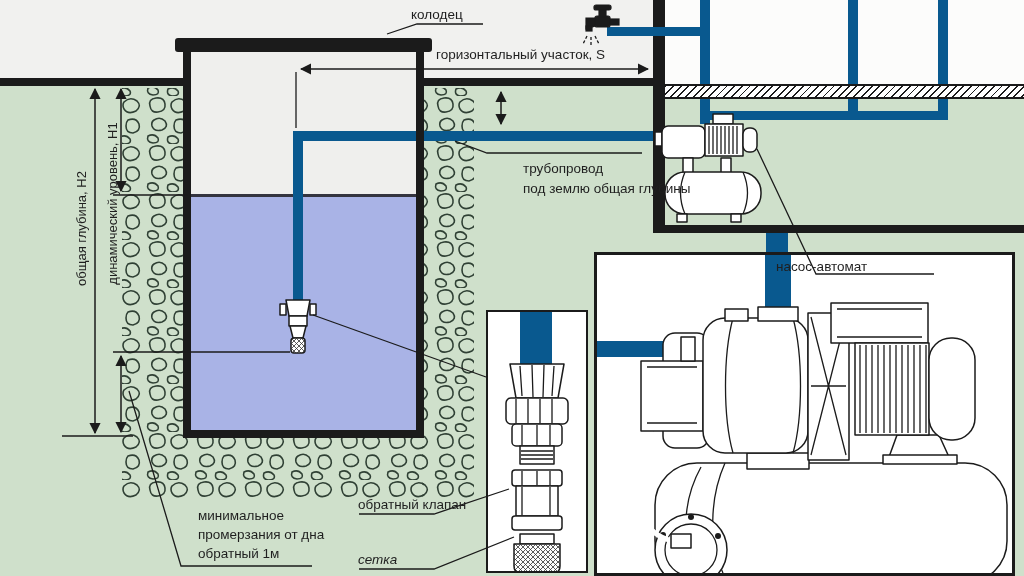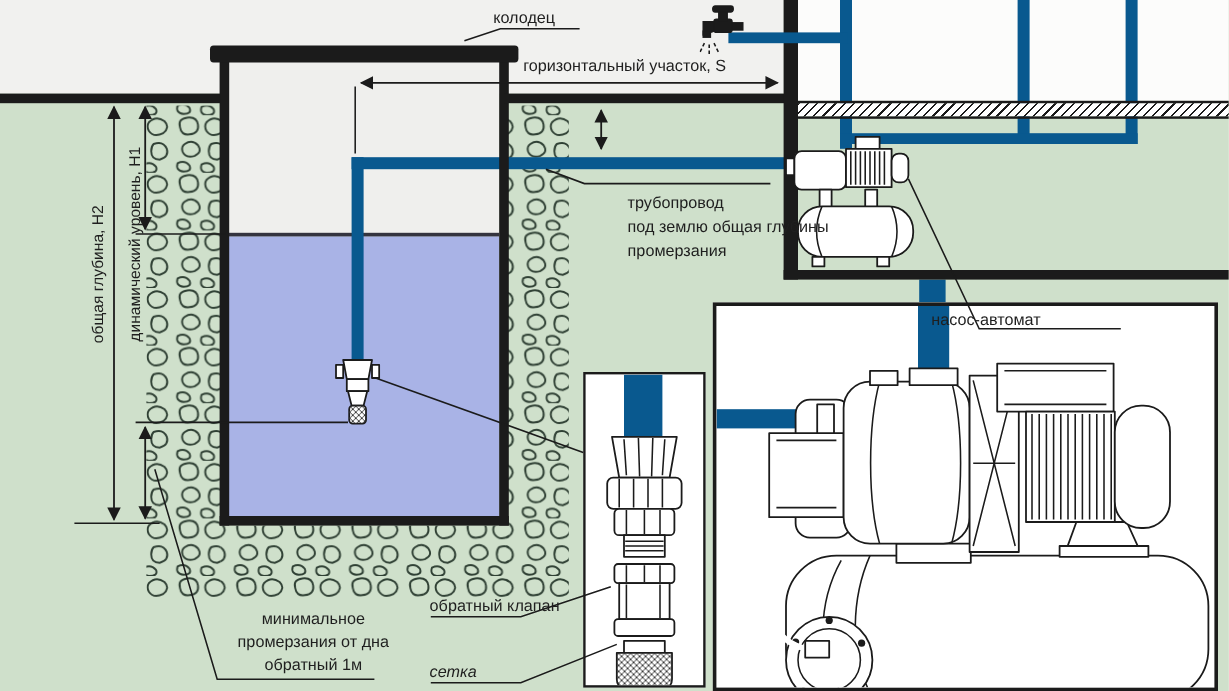--- a/index.html
+++ b/index.html
@@ -221,29 +221,28 @@
       <path d="M313,315 L486,377"></path>
     </g>
   </svg>
 
   <div class="lbl" style="left:411px;top:5px;">колодец</div>
   <div class="lbl" style="left:436px;top:33px;margin-top:12px;">горизонтальный участок, S</div>
 
   <div class="lbl" style="left:483px;top:159px;line-height:20px;margin-left:40px;">
     <div>трубопровод</div>
     <div>под землю общая глубины</div>
-    <div>промерзания</div>
   </div>
 
   <div class="lbl lbl-rot" style="left:6px;top:219px;width:150px;font-size:13px;">общая глубина, Н2</div>
   <div class="lbl lbl-rot" style="left:20px;top:194px;width:185px;font-size:13px;">динамический уровень, Н1</div>
 
   <div class="lbl" style="left:776px;top:257px;">насос-автомат</div>
 
-  <div class="lbl" style="left:198px;top:506px;text-align:center;">
+  <div class="lbl" style="left:198px;top:506px;">
     <div>минимальное</div>
     <div>промерзания от дна</div>
     <div>обратный 1м</div>
   </div>
 
   <div class="lbl" style="left:358px;top:495px;">обратный клапан</div>
   <div class="lbl" style="left:358px;top:550px;font-style:italic;">сетка</div>
 
 </div>
 

